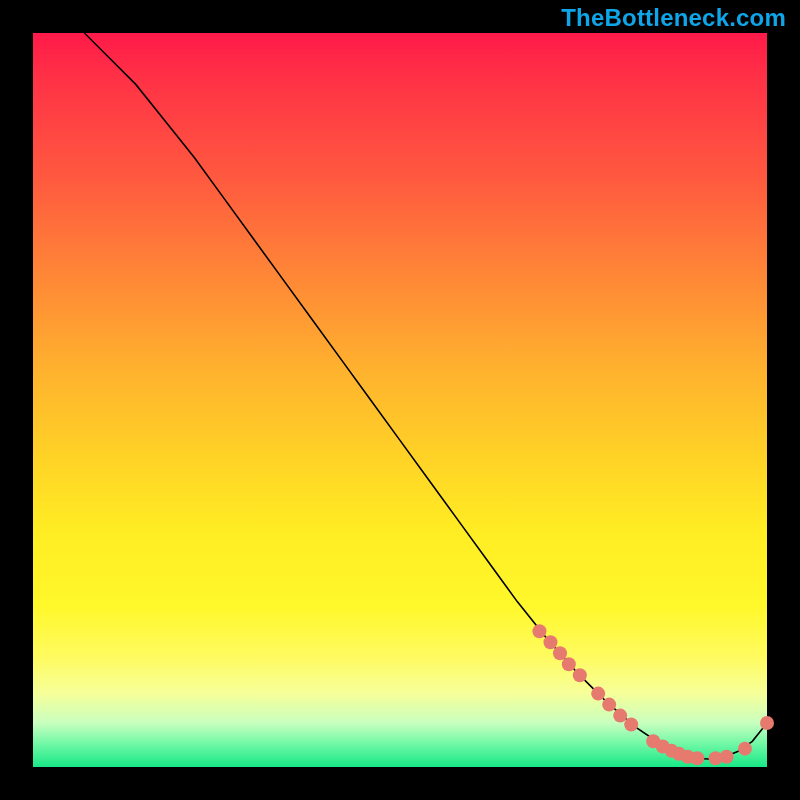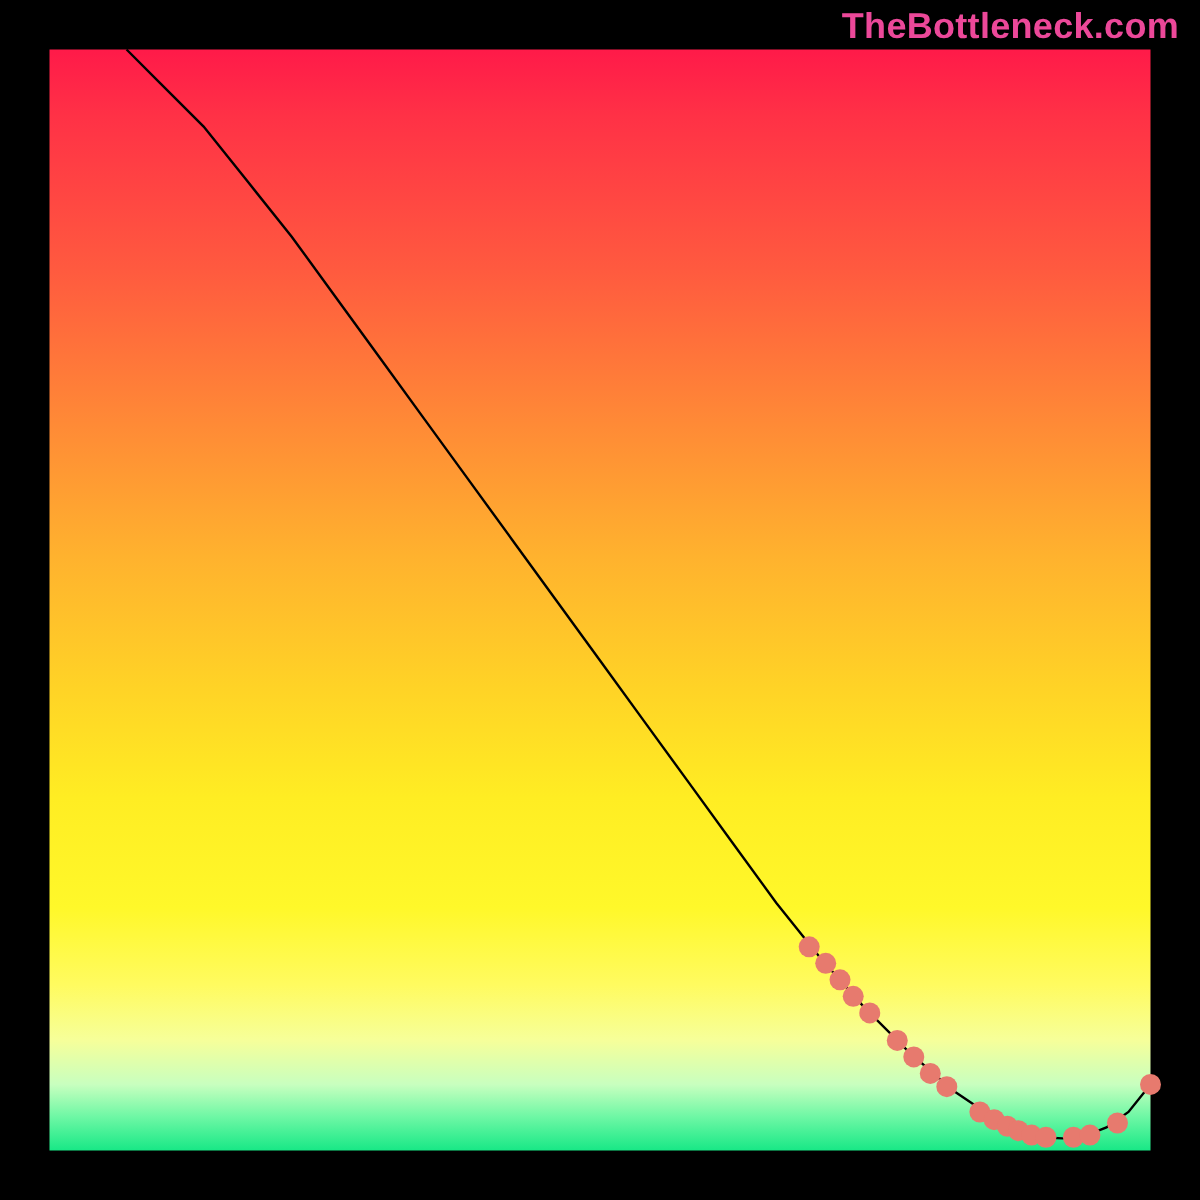--- a/index.html
+++ b/index.html
@@ -14,21 +14,21 @@
   .frame {
     position: relative;
     width: 800px;
     height: 800px;
     background: #000;
   }
   .watermark {
     position: absolute;
     top: 4px;
     right: 14px;
-    color: #ec4899;
+    color: #0ea5e9;
     font-size: 24px;
     font-weight: 600;
     letter-spacing: 0.2px;
     z-index: 10;
   }
   .plot {
     position: absolute;
     left: 33px;
     top: 33px;
     width: 734px;

